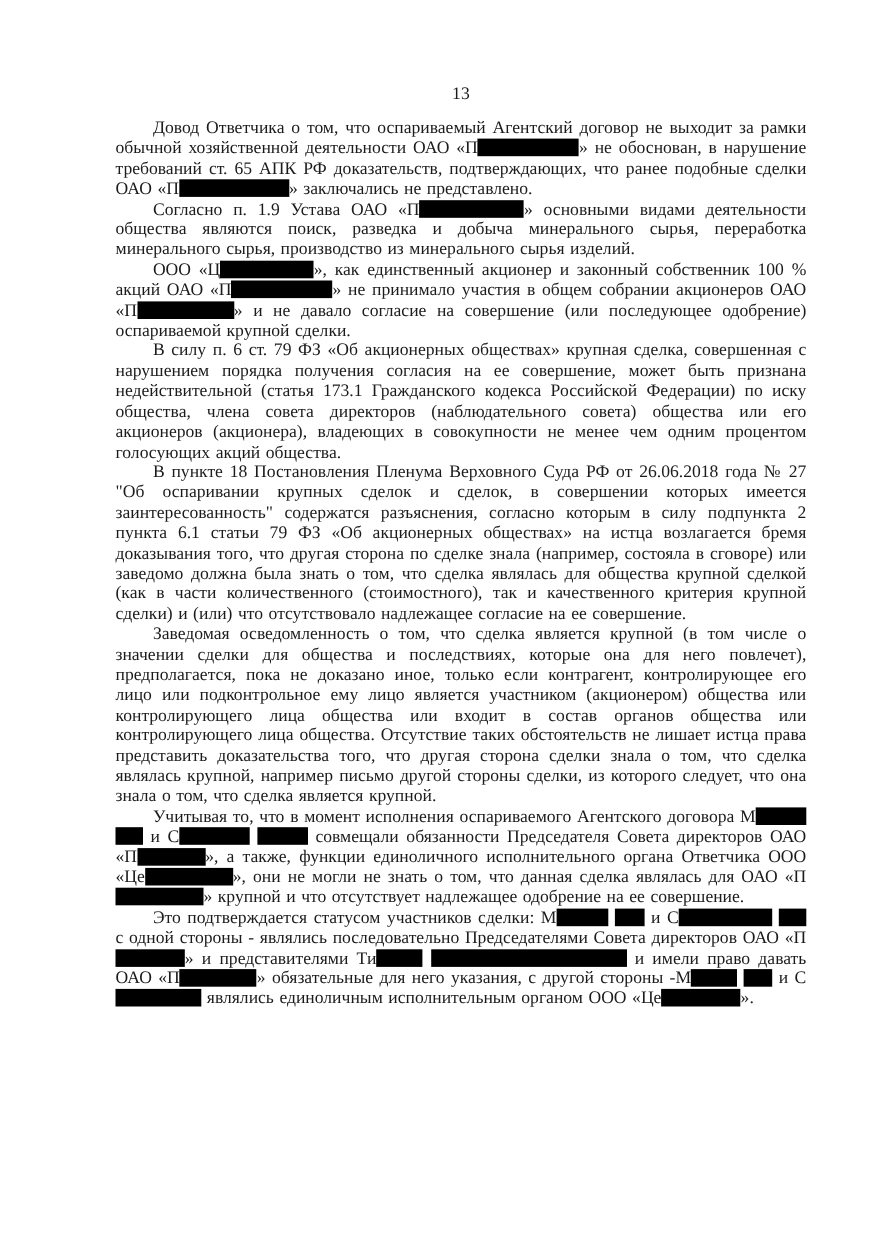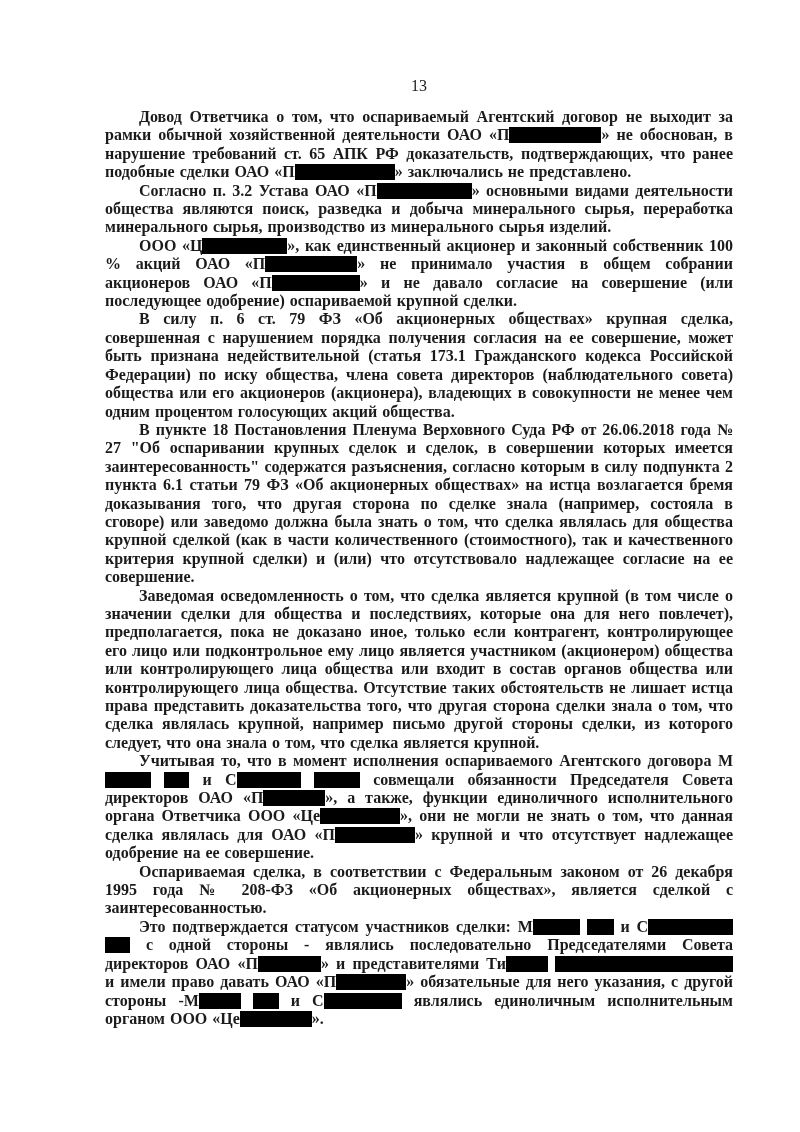--- a/index.html
+++ b/index.html
@@ -29,38 +29,36 @@
     width: 628px;
     margin: 13px 0 0 105px;
   }
   .para {
     margin: 0;
     text-indent: 34px;
     text-align: justify;
     font-size: 16px;
     line-height: 18.4px;
     word-spacing: 1px;
-    font-weight: bold;
   }
   .redact {
     display: inline-block;
     background: #000000;
     height: 16px;
     vertical-align: -3px;
   }
 </style>
 </head>
 <body>
 
 <div class="page">
   <div class="page-number">13</div>
   <div class="content" id="paragraphs">
       <p class="para"><span>Довод Ответчика о том, что оспариваемый Агентский договор не выходит за рамки обычной хозяйственной деятельности ОАО «П</span><span class="redact" style="width: 92px; background: rgb(0, 0, 0);"></span><span>» не обоснован, в нарушение требований ст. 65 АПК РФ доказательств, подтверждающих, что ранее подобные сделки ОАО «П</span><span class="redact" style="width: 100px; background: rgb(0, 0, 0);"></span><span>» заключались не представлено.</span></p>
-      <p class="para"><span>Согласно п. 3.2 Устава ОАО «П</span><span class="redact" style="width: 95px; background: rgb(0, 0, 0);"></span><span>» основными видами деятельности общества являются поиск, разведка и добыча минерального сырья, переработка минерального сырья, производство из минерального сырья изделий.</span></p>
+      <p class="para"><span>Согласно п. 1.9 Устава ОАО «П</span><span class="redact" style="width: 95px; background: rgb(0, 0, 0);"></span><span>» основными видами деятельности общества являются поиск, разведка и добыча минерального сырья, переработка минерального сырья, производство из минерального сырья изделий.</span></p>
       <p class="para"><span>ООО «Ц</span><span class="redact" style="width: 85px; background: rgb(0, 0, 0);"></span><span>», как единственный акционер и законный собственник 100 % акций ОАО «П</span><span class="redact" style="width: 92px; background: rgb(0, 0, 0);"></span><span>» не принимало участия в общем собрании акционеров ОАО «П</span><span class="redact" style="width: 88px; background: rgb(0, 0, 0);"></span><span>» и не давало согласие на совершение (или последующее одобрение) оспариваемой крупной сделки.</span></p>
       <p class="para"><span>В силу п. 6 ст. 79 ФЗ «Об акционерных обществах» крупная сделка, совершенная с нарушением порядка получения согласия на ее совершение, может быть признана недействительной (статья 173.1 Гражданского кодекса Российской Федерации) по иску общества, члена совета директоров (наблюдательного совета) общества или его акционеров (акционера), владеющих в совокупности не менее чем одним процентом голосующих акций общества.</span></p>
       <p class="para"><span>В пункте 18 Постановления Пленума Верховного Суда РФ от 26.06.2018 года № 27 "Об оспаривании крупных сделок и сделок, в совершении которых имеется заинтересованность" содержатся разъяснения, согласно которым в силу подпункта 2 пункта 6.1 статьи 79 ФЗ «Об акционерных обществах» на истца возлагается бремя доказывания того, что другая сторона по сделке знала (например, состояла в сговоре) или заведомо должна была знать о том, что сделка являлась для общества крупной сделкой (как в части количественного (стоимостного), так и качественного критерия крупной сделки) и (или) что отсутствовало надлежащее согласие на ее совершение.</span></p>
       <p class="para"><span>Заведомая осведомленность о том, что сделка является крупной (в том числе о значении сделки для общества и последствиях, которые она для него повлечет), предполагается, пока не доказано иное, только если контрагент, контролирующее его лицо или подконтрольное ему лицо является участником (акционером) общества или контролирующего лица общества или входит в состав органов общества или контролирующего лица общества. Отсутствие таких обстоятельств не лишает истца права представить доказательства того, что другая сторона сделки знала о том, что сделка являлась крупной, например письмо другой стороны сделки, из которого следует, что она знала о том, что сделка является крупной.</span></p>
       <p class="para"><span>Учитывая то, что в момент исполнения оспариваемого Агентского договора М</span><span class="redact" style="width: 46px; background: rgb(0, 0, 0);"></span><span> </span><span class="redact" style="width: 25px; background: rgb(0, 0, 0);"></span><span> и С</span><span class="redact" style="width: 64px; background: rgb(0, 0, 0);"></span><span> </span><span class="redact" style="width: 46px; background: rgb(0, 0, 0);"></span><span> совмещали обязанности Председателя Совета директоров ОАО «П</span><span class="redact" style="width: 62px; background: rgb(0, 0, 0);"></span><span>», а также, функции единоличного исполнительного органа Ответчика ООО «Це</span><span class="redact" style="width: 80px; background: rgb(0, 0, 0);"></span><span>», они не могли не знать о том, что данная сделка являлась для ОАО «П</span><span class="redact" style="width: 80px; background: rgb(0, 0, 0);"></span><span>» крупной и что отсутствует надлежащее одобрение на ее совершение.</span></p>
-      <p class="para"><span>Оспариваемая сделка, в соответствии с Федеральным законом  от 26 декабря 1995 года № 208-ФЗ «Об акционерных обществах», является сделкой с заинтересованностью.</span></p>
       <p class="para"><span>Это подтверждается статусом участников сделки: М</span><span class="redact" style="width: 47px; background: rgb(0, 0, 0);"></span><span> </span><span class="redact" style="width: 27px; background: rgb(0, 0, 0);"></span><span> и С</span><span class="redact" style="width: 85px; background: rgb(0, 0, 0);"></span><span> </span><span class="redact" style="width: 25px; background: rgb(0, 0, 0);"></span><span> с одной стороны - являлись последовательно Председателями Совета директоров ОАО «П</span><span class="redact" style="width: 63px; background: rgb(0, 0, 0);"></span><span>» и представителями Ти</span><span class="redact" style="width: 42px; background: rgb(0, 0, 0);"></span><span> </span><span class="redact" style="width: 178px; background: rgb(0, 0, 0);"></span><span> и имели право давать ОАО «П</span><span class="redact" style="width: 70px; background: rgb(0, 0, 0);"></span><span>» обязательные для него указания, с другой стороны -М</span><span class="redact" style="width: 42px; background: rgb(0, 0, 0);"></span><span> </span><span class="redact" style="width: 26px; background: rgb(0, 0, 0);"></span><span> и С</span><span class="redact" style="width: 78px; background: rgb(0, 0, 0);"></span><span> являлись единоличным исполнительным органом ООО «Це</span><span class="redact" style="width: 72px; background: rgb(0, 0, 0);"></span><span>».</span></p>
     </div>
 </div>
 
 </body></html>

